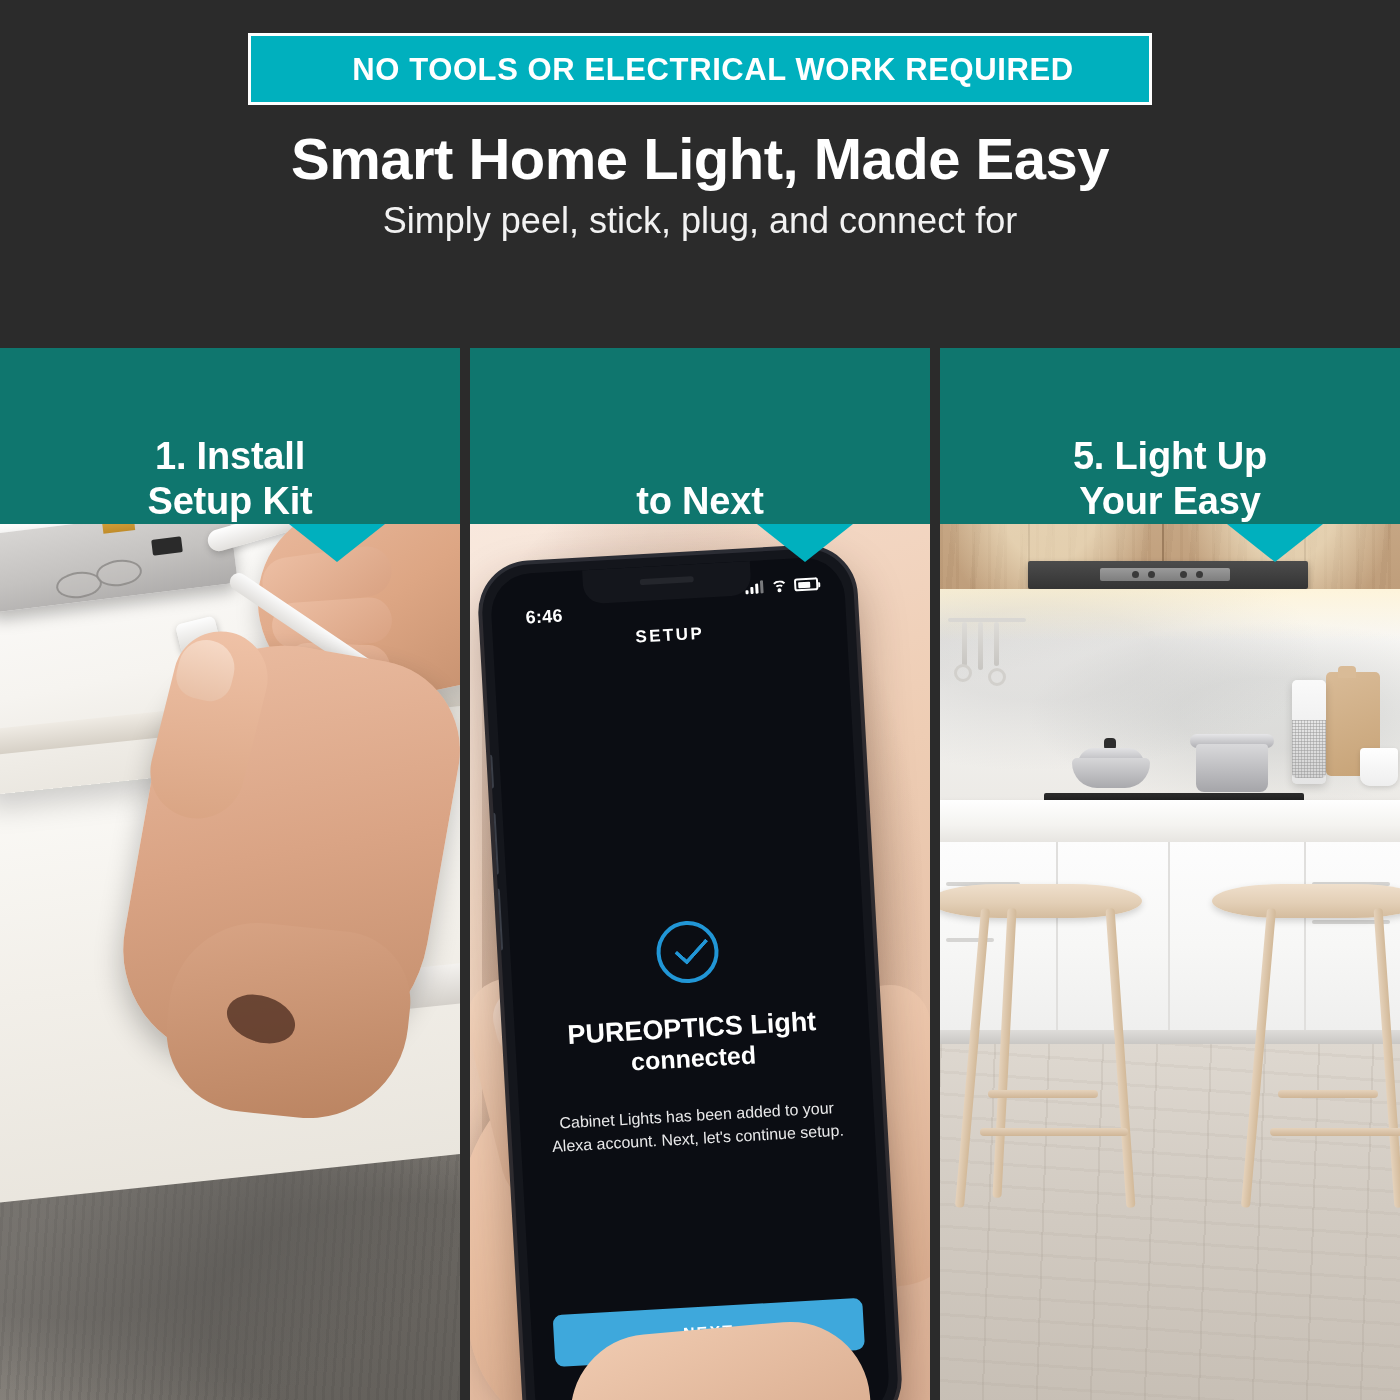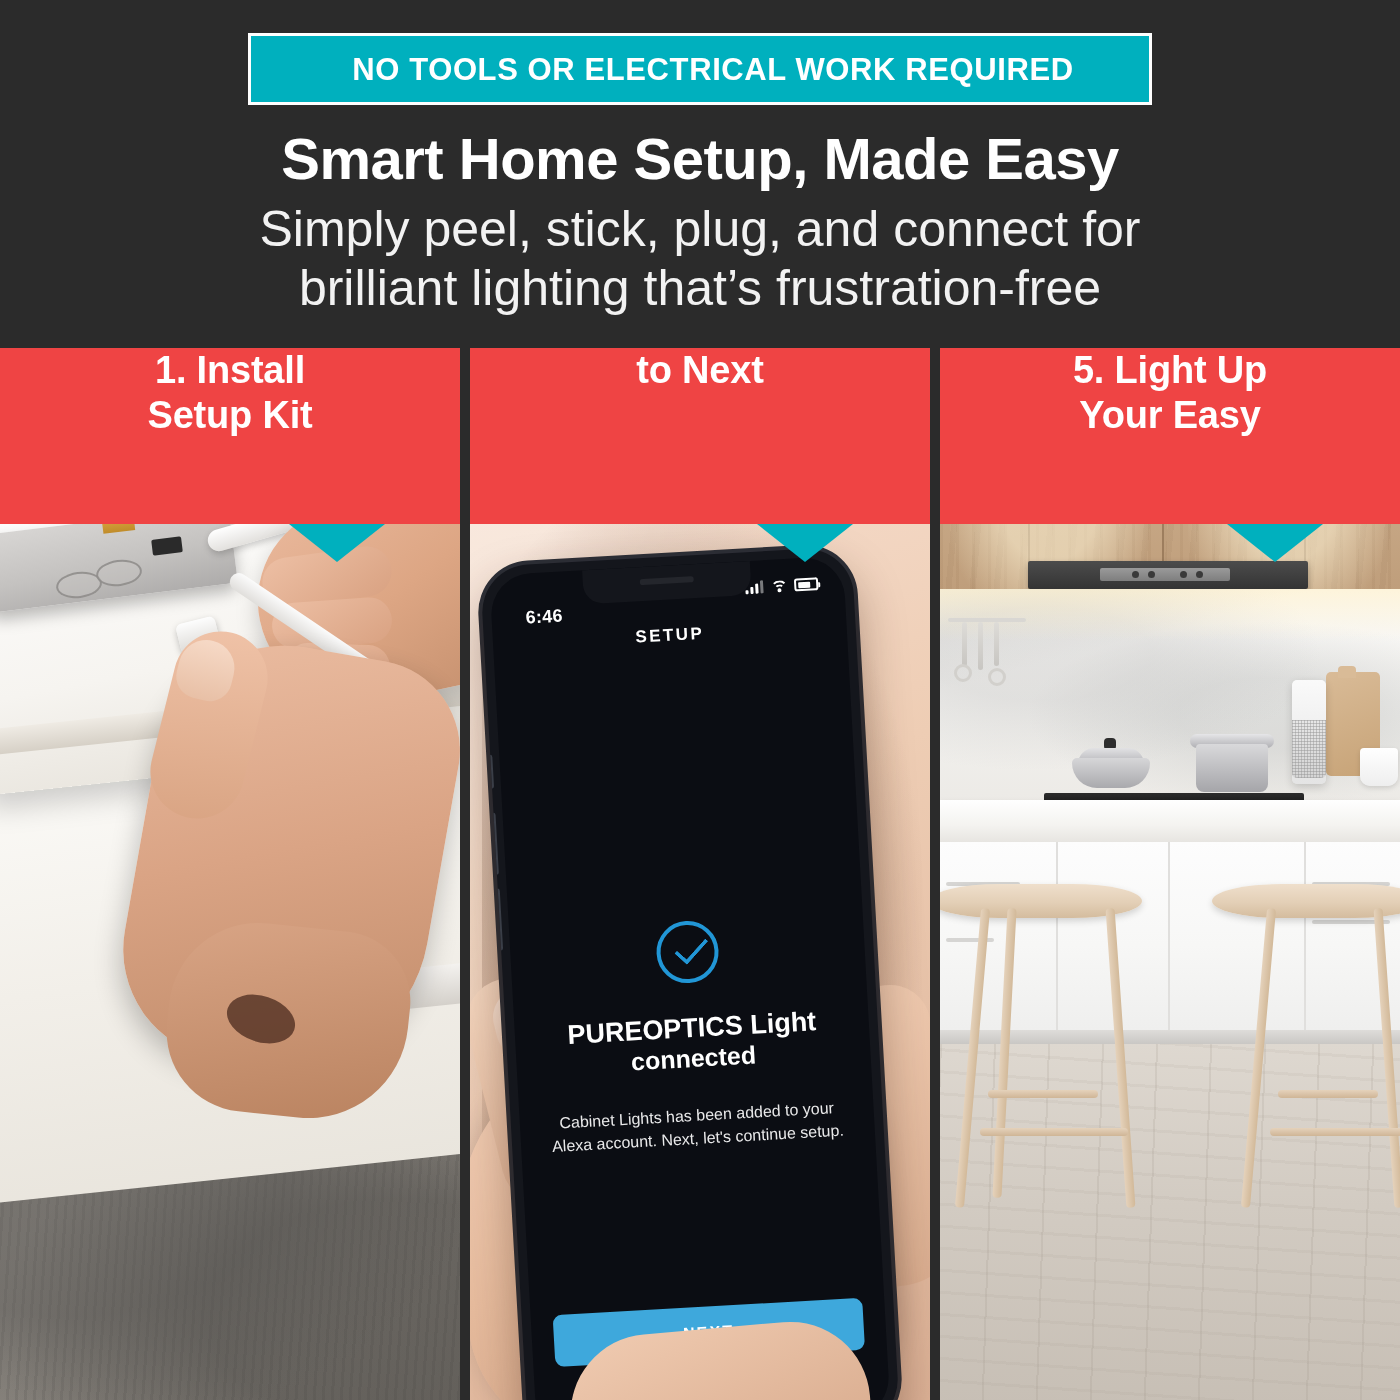--- a/index.html
+++ b/index.html
@@ -26,37 +26,37 @@
   }
 
   #headline {
     position:absolute; left:0; top:128px; width:1400px;
     text-align:center; color:#ffffff;
     font-size:58px; font-weight:bold; letter-spacing:-0.5px; line-height:1.08;
   }
   #subhead {
     position:absolute; left:0; top:200px; width:1400px;
     text-align:center; color:#f2f2f2;
-    font-size:50px; font-weight:400; line-height:1.18;
+    font-size:36px; font-weight:400; line-height:1.18;
   }
   #subhead .l { display:block; }
 
   
   #panels { position:absolute; left:0; top:348px; width:1400px; height:1052px; }
   .panel { position:absolute; top:0; height:1052px; overflow:hidden; background:#101010; }
   .panel.p1 { left:0px;    width:460px; }
   .panel.p2 { left:470px;  width:460px; }
   .panel.p3 { left:940px;  width:460px; }
 
   .pbody { position:absolute; left:0; top:0; width:100%; height:100%; }
 
   .phead {
     position:absolute; left:0; top:0; width:100%; height:176px;
-    background:#ef4444; z-index:20;
-    display:flex; align-items:flex-start; justify-content:center;
+    background:#0f766e; z-index:20;
+    display:flex; align-items:flex-end; justify-content:center;
   }
   .phead-text {
     color:#ffffff; font-size:38px; font-weight:bold; line-height:1.18;
     text-align:center; letter-spacing:-0.2px;
   }
   .phead-text .l { display:block; }
   .notch {
     position:absolute; top:176px; z-index:20;
     width:0; height:0;
     border-left:48px solid transparent;
@@ -471,24 +471,23 @@
   
   .gutter { position:absolute; top:0; width:10px; height:1052px; background:#2b2b2b; z-index:40; }
 </style>
 </head>
 <body>
 
 <div id="header">
   <div id="banner">
     <span id="banner-text">NO TOOLS OR ELECTRICAL WORK REQUIRED</span>
   </div>
-  <h1 id="headline">Smart Home Setup, Made Easy</h1>
+  <h1 id="headline">Smart Home Light, Made Easy</h1>
   <div id="subhead">
     <span class="l">Simply peel, stick, plug, and connect for</span>
-    <span class="l">brilliant lighting that’s frustration-free</span>
   </div>
 </div>
 
 <div id="panels">
 
   <div class="panel p1">
     <div class="pbody">
       <div class="p1-wallTop"></div>
       <div class="p1-concrete"></div>
       <div class="p1-counterFront"></div>

